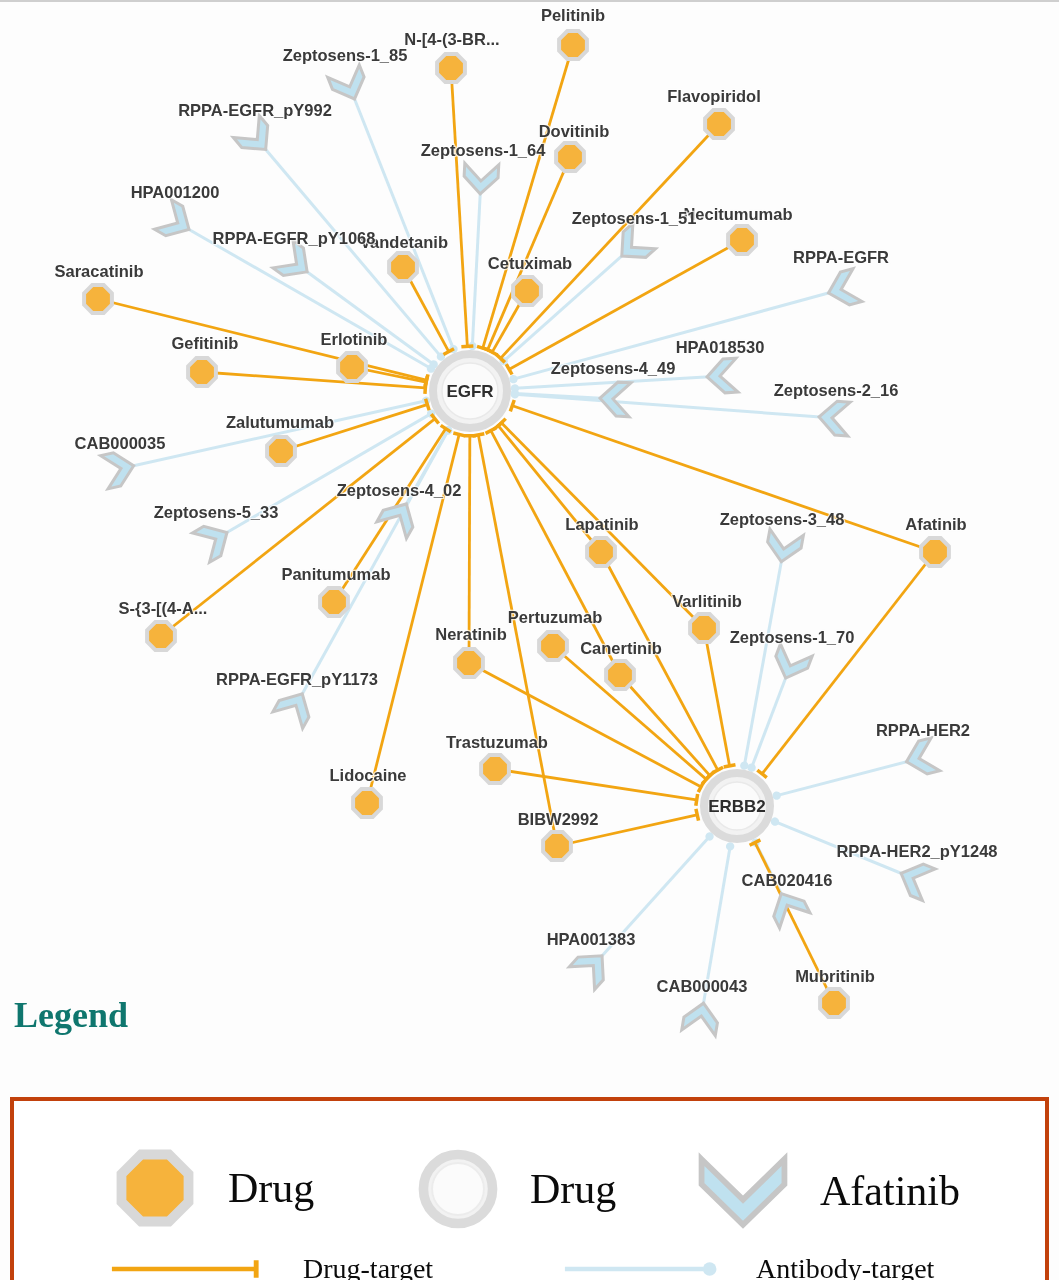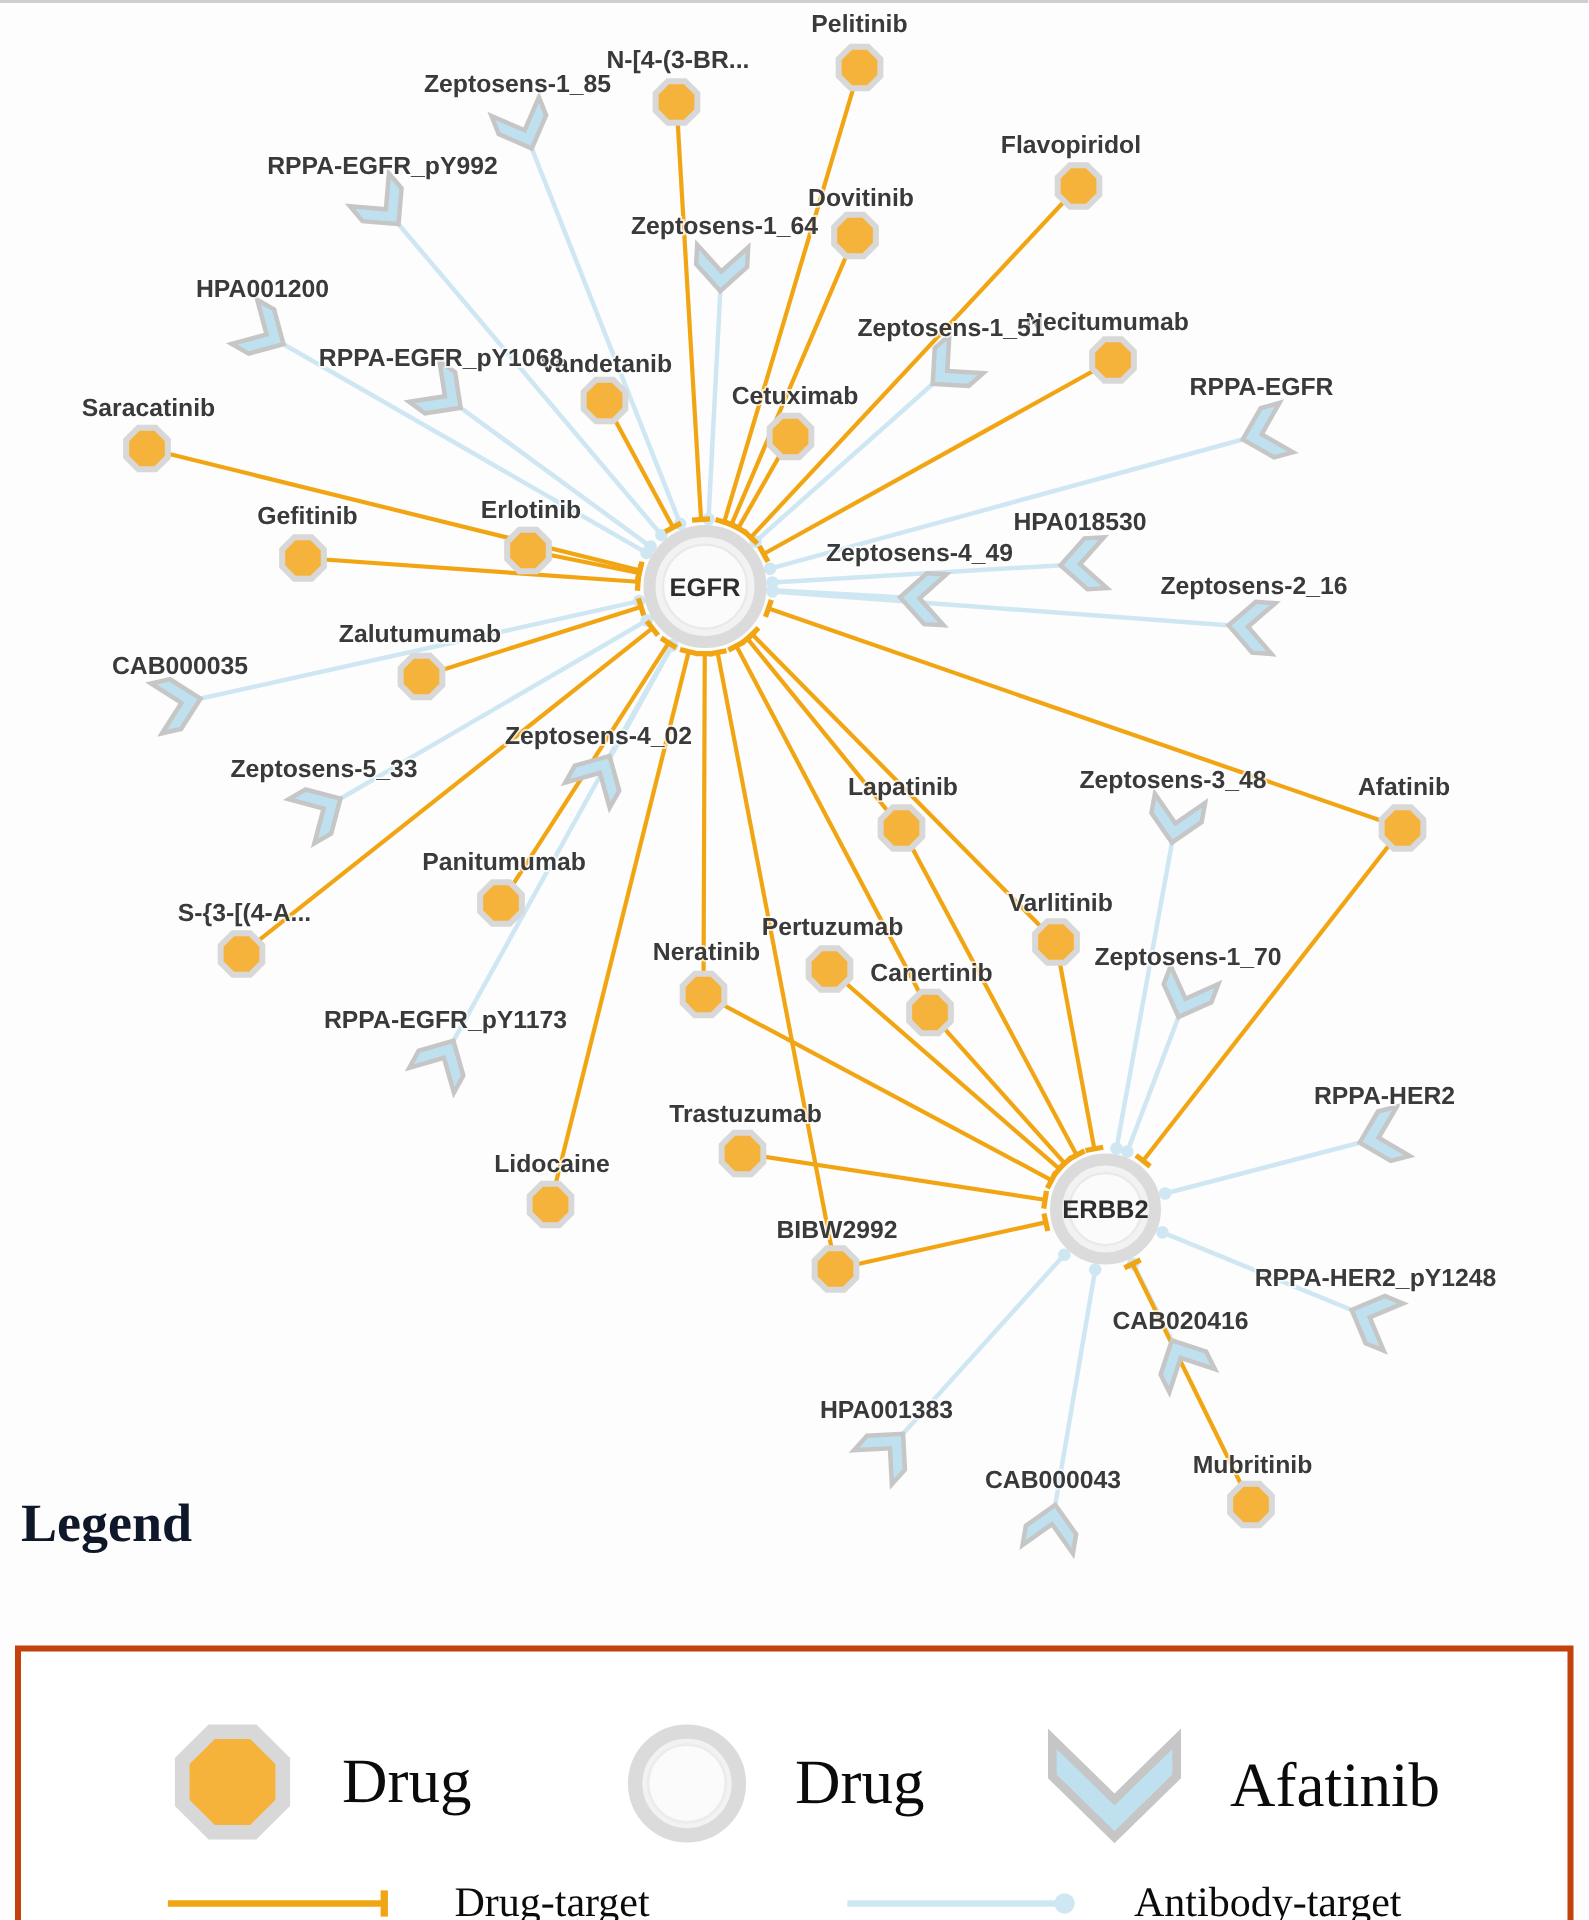--- a/index.html
+++ b/index.html
@@ -24,21 +24,21 @@
 
   
   .nodeLabel{
     font-family:"Liberation Sans",sans-serif;font-weight:700;font-size:16.5px;
     fill:var(--label);text-anchor:middle;
     paint-order:stroke;stroke:rgba(253,253,253,.72);stroke-width:2.5px;
   }
   .geneLabel{font-family:"Liberation Sans",sans-serif;font-weight:700;font-size:17px;fill:#2d2d2d;text-anchor:middle}
 
   
-  .legend-title{position:absolute;left:14px;top:994px;font-family:"Liberation Serif",serif;font-weight:700;font-size:36px;color:#0f172a}
+  .legend-title{position:absolute;left:14px;top:994px;font-family:"Liberation Serif",serif;font-weight:700;font-size:36px;color:#0f766e}
   .legend-box{position:absolute;left:10px;top:1097px;width:1031px;height:216px;border:4px solid #c2410c;background:#fff}
   .legend-item{position:absolute;display:flex;align-items:center;gap:24px}
   .legend-item .lbl{font-family:"Liberation Serif",serif;font-size:42px;color:#0b0b0b;white-space:nowrap}
   .legend-item.edge .lbl{font-size:28px}
   #li-drug{left:92px;top:38px}
   #li-gene{left:396px;top:40px}
   #li-ab{left:676px;top:46px}
   #li-dt{left:95px;top:152px}
   #li-at{left:548px;top:152px}
 </style>

